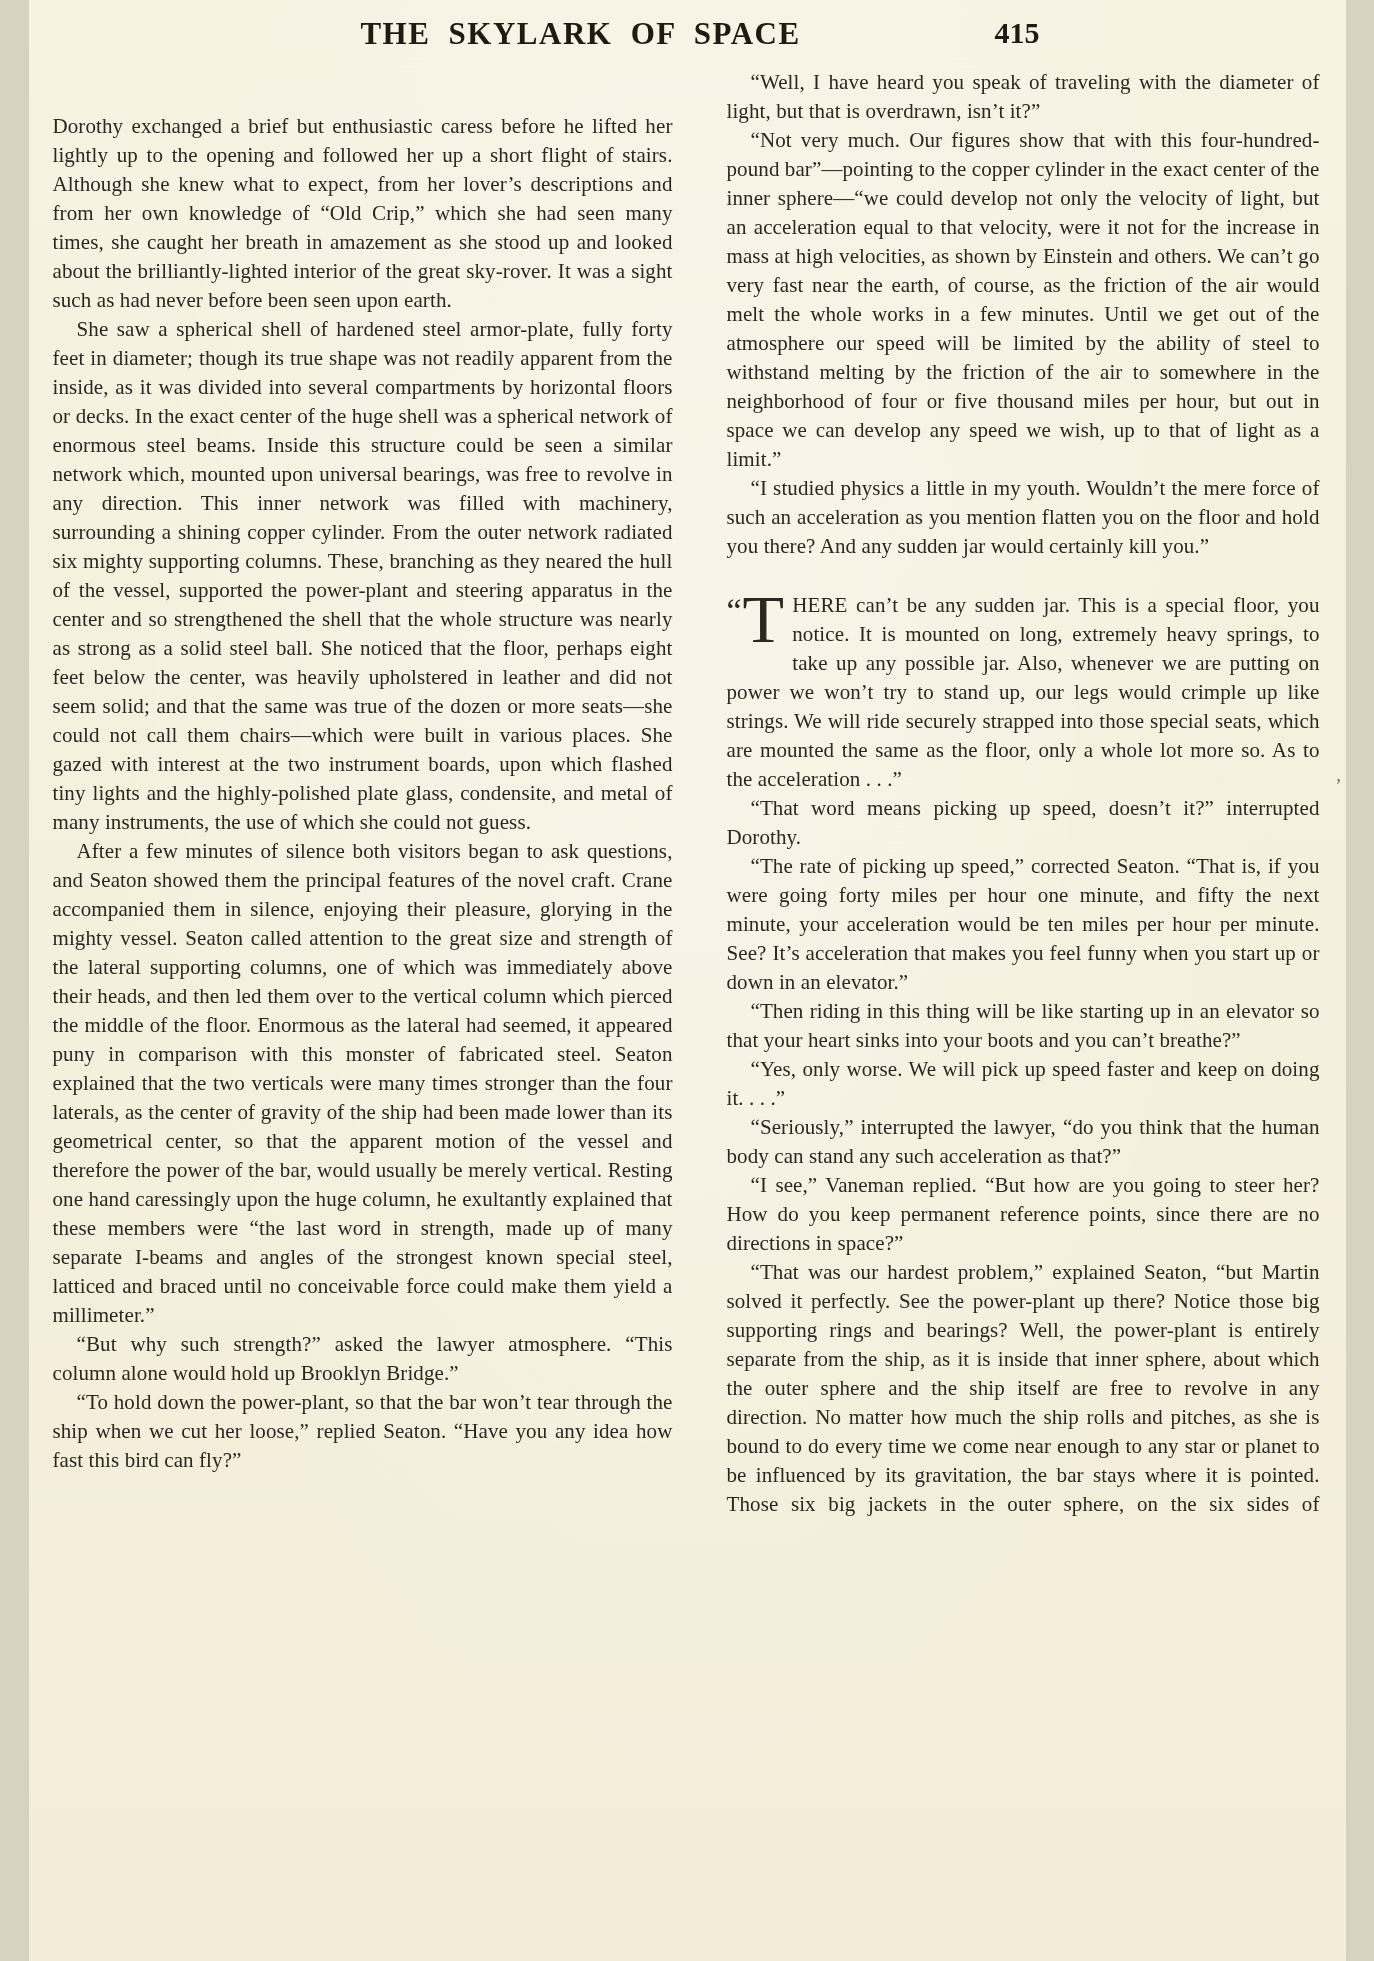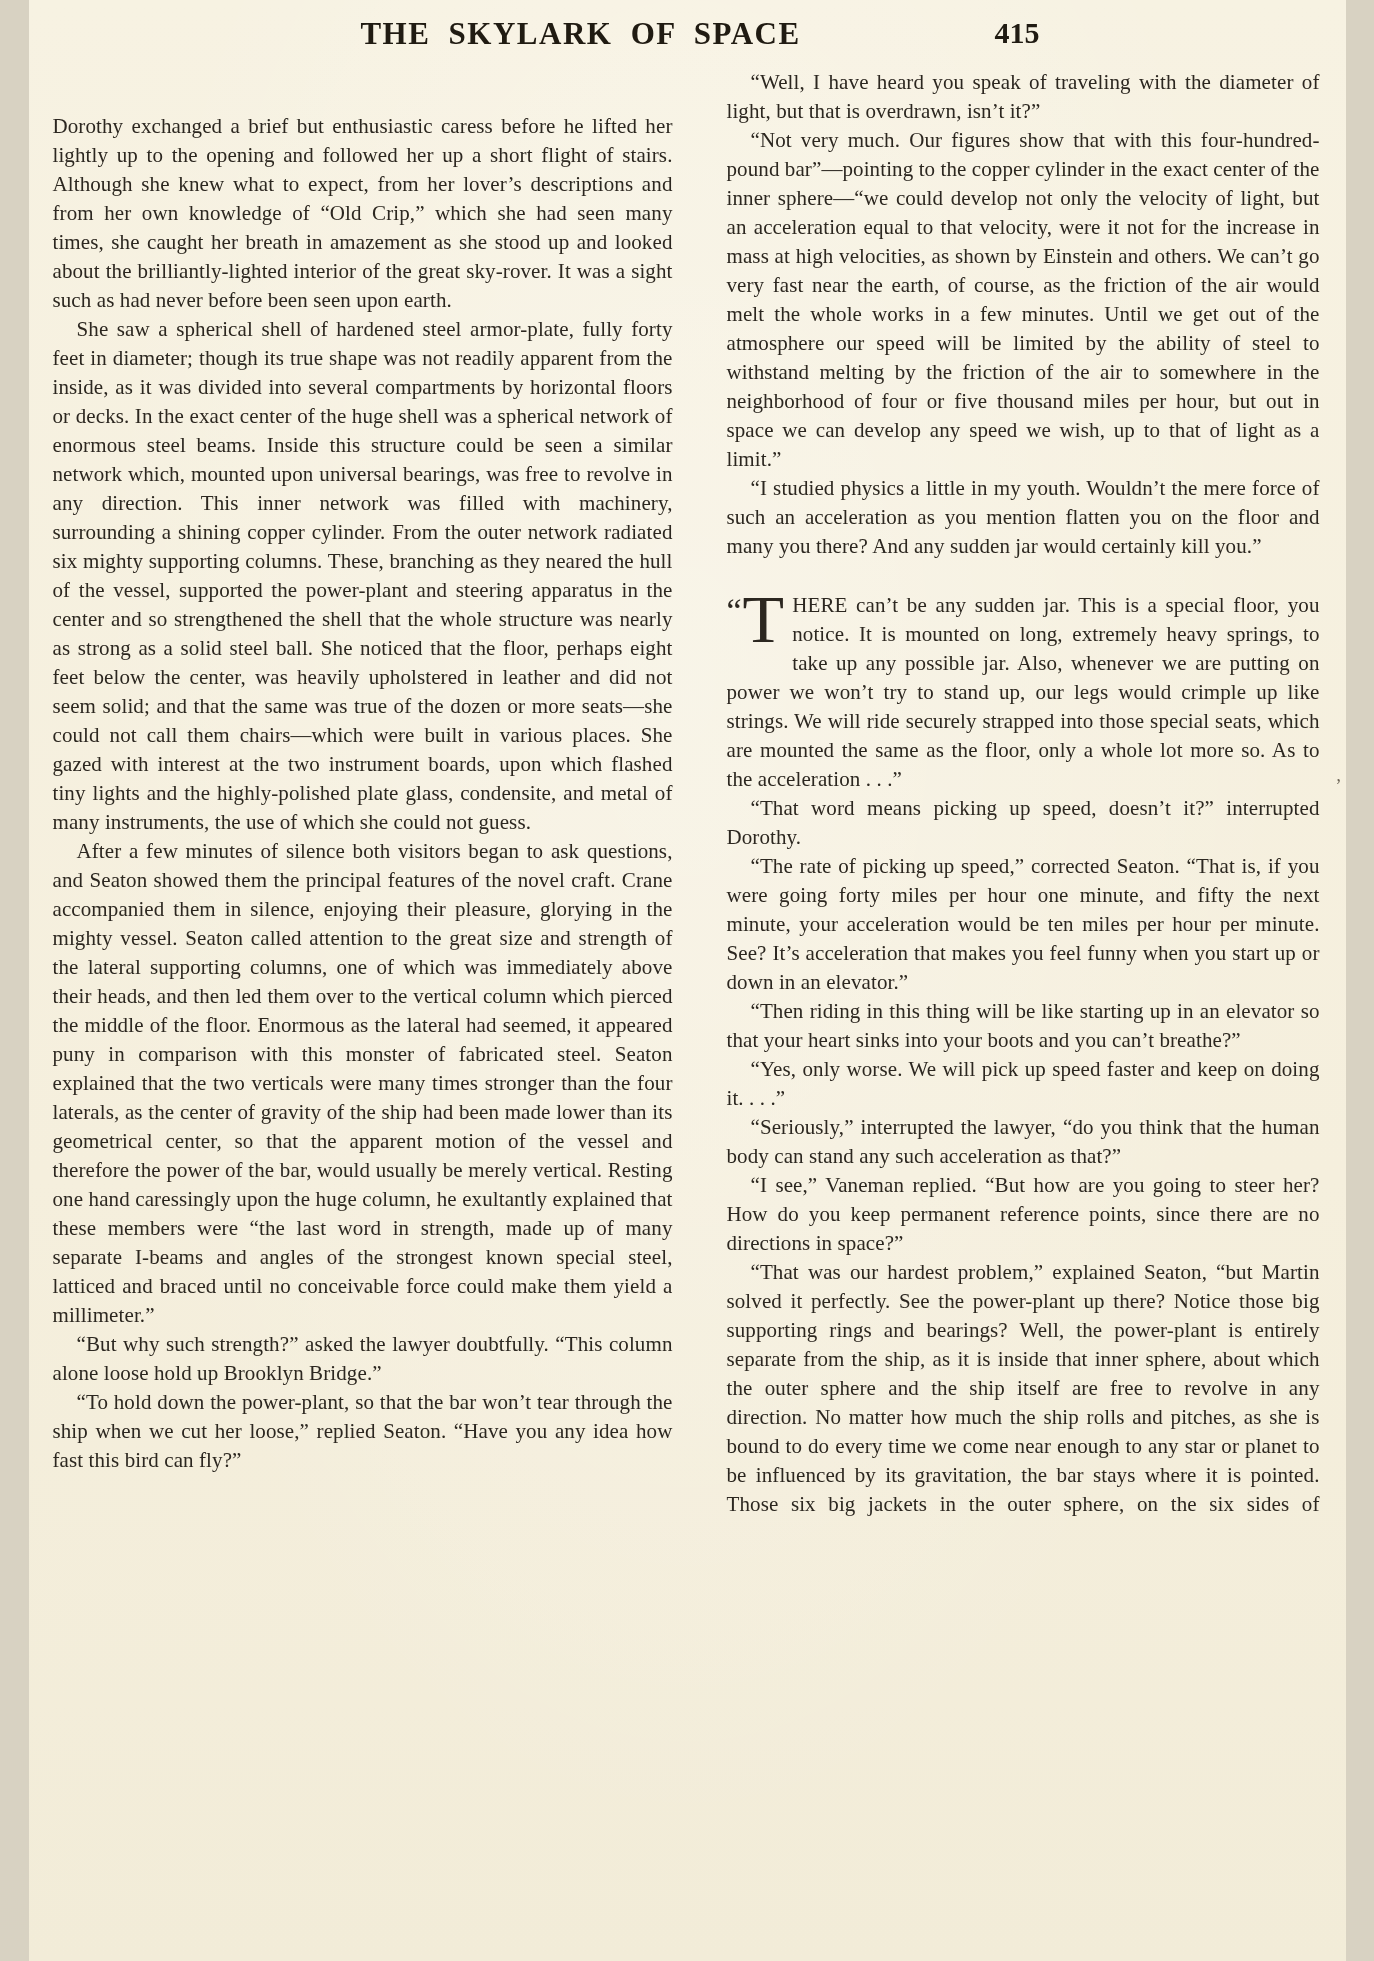--- a/index.html
+++ b/index.html
@@ -104,28 +104,28 @@
     <h1 class="page-title">THE SKYLARK OF SPACE</h1>
     <span class="page-number">415</span>
   </div>
 
   <div class="text-columns">
 
     <div class="column column-left">
       <p class="no-indent">Dorothy exchanged a brief but enthusiastic caress before he lifted her lightly up to the opening and followed her up a short flight of stairs. Although she knew what to expect, from her lover’s descriptions and from her own knowledge of “Old Crip,” which she had seen many times, she caught her breath in amazement as she stood up and looked about the brilliantly-lighted interior of the great sky-rover. It was a sight such as had never before been seen upon earth.</p>
       <p>She saw a spherical shell of hardened steel armor-plate, fully forty feet in diameter; though its true shape was not readily apparent from the inside, as it was divided into several compartments by horizontal floors or decks. In the exact center of the huge shell was a spherical network of enormous steel beams. Inside this structure could be seen a similar network which, mounted upon universal bearings, was free to revolve in any direction. This inner network was filled with machinery, surrounding a shining copper cylinder. From the outer network radiated six mighty supporting columns. These, branching as they neared the hull of the vessel, supported the power-plant and steering apparatus in the center and so strengthened the shell that the whole structure was nearly as strong as a solid steel ball. She noticed that the floor, perhaps eight feet below the center, was heavily upholstered in leather and did not seem solid; and that the same was true of the dozen or more seats—she could not call them chairs—which were built in various places. She gazed with interest at the two instrument boards, upon which flashed tiny lights and the highly-polished plate glass, condensite, and metal of many instruments, the use of which she could not guess.</p>
       <p>After a few minutes of silence both visitors began to ask questions, and Seaton showed them the principal features of the novel craft. Crane accompanied them in silence, enjoying their pleasure, glorying in the mighty vessel. Seaton called attention to the great size and strength of the lateral supporting columns, one of which was immediately above their heads, and then led them over to the vertical column which pierced the middle of the floor. Enormous as the lateral had seemed, it appeared puny in comparison with this monster of fabricated steel. Seaton explained that the two verticals were many times stronger than the four laterals, as the center of gravity of the ship had been made lower than its geometrical center, so that the apparent motion of the vessel and therefore the power of the bar, would usually be merely vertical. Resting one hand caressingly upon the huge column, he exultantly explained that these members were “the last word in strength, made up of many separate I-beams and angles of the strongest known special steel, latticed and braced until no conceivable force could make them yield a millimeter.”</p>
-      <p>“But why such strength?” asked the lawyer doubtfully. “This column alone loose hold up Brooklyn Bridge.”</p>
+      <p>“But why such strength?” asked the lawyer atmosphere. “This column alone would hold up Brooklyn Bridge.”</p>
       <p>“To hold down the power-plant, so that the bar won’t tear through the ship when we cut her loose,” replied Seaton. “Have you any idea how fast this bird can fly?”</p>
     </div>
 
     <div class="column column-right">
       <p>“Well, I have heard you speak of traveling with the diameter of light, but that is overdrawn, isn’t it?”</p>
       <p>“Not very much. Our figures show that with this four-hundred-pound bar”—pointing to the copper cylinder in the exact center of the inner sphere—“we could develop not only the velocity of light, but an acceleration equal to that velocity, were it not for the increase in mass at high velocities, as shown by Einstein and others. We can’t go very fast near the earth, of course, as the friction of the air would melt the whole works in a few minutes. Until we get out of the atmosphere our speed will be limited by the ability of steel to withstand melting by the friction of the air to somewhere in the neighborhood of four or five thousand miles per hour, but out in space we can develop any speed we wish, up to that of light as a limit.”</p>
-      <p>“I studied physics a little in my youth. Wouldn’t the mere force of such an acceleration as you mention flatten you on the floor and many you there? And any sudden jar would certainly kill you.”</p>
+      <p>“I studied physics a little in my youth. Wouldn’t the mere force of such an acceleration as you mention flatten you on the floor and hold you there? And any sudden jar would certainly kill you.”</p>
 
       <p class="dropcap-para">
         <span class="dropcap"><span class="dc-quote">“</span><span class="dc-letter">T</span></span><span>HERE can’t be any sudden jar. This is a special floor, you notice. It is mounted on long, extremely heavy springs, to take up any possible jar. Also, whenever we are putting on power we won’t try to stand up, our legs would crimple up like strings. We will ride securely strapped into those special seats, which are mounted the same as the floor, only a whole lot more so. As to the acceleration . . .”</span>
       </p>
 
       <p>“That word means picking up speed, doesn’t it?” interrupted Dorothy.</p>
       <p>“The rate of picking up speed,” corrected Seaton. “That is, if you were going forty miles per hour one minute, and fifty the next minute, your acceleration would be ten miles per hour per minute. See? It’s acceleration that makes you feel funny when you start up or down in an elevator.”</p>
       <p>“Then riding in this thing will be like starting up in an elevator so that your heart sinks into your boots and you can’t breathe?”</p>
       <p>“Yes, only worse. We will pick up speed faster and keep on doing it. . . .”</p>
       <p>“Seriously,” interrupted the lawyer, “do you think that the human body can stand any such acceleration as that?”</p>

